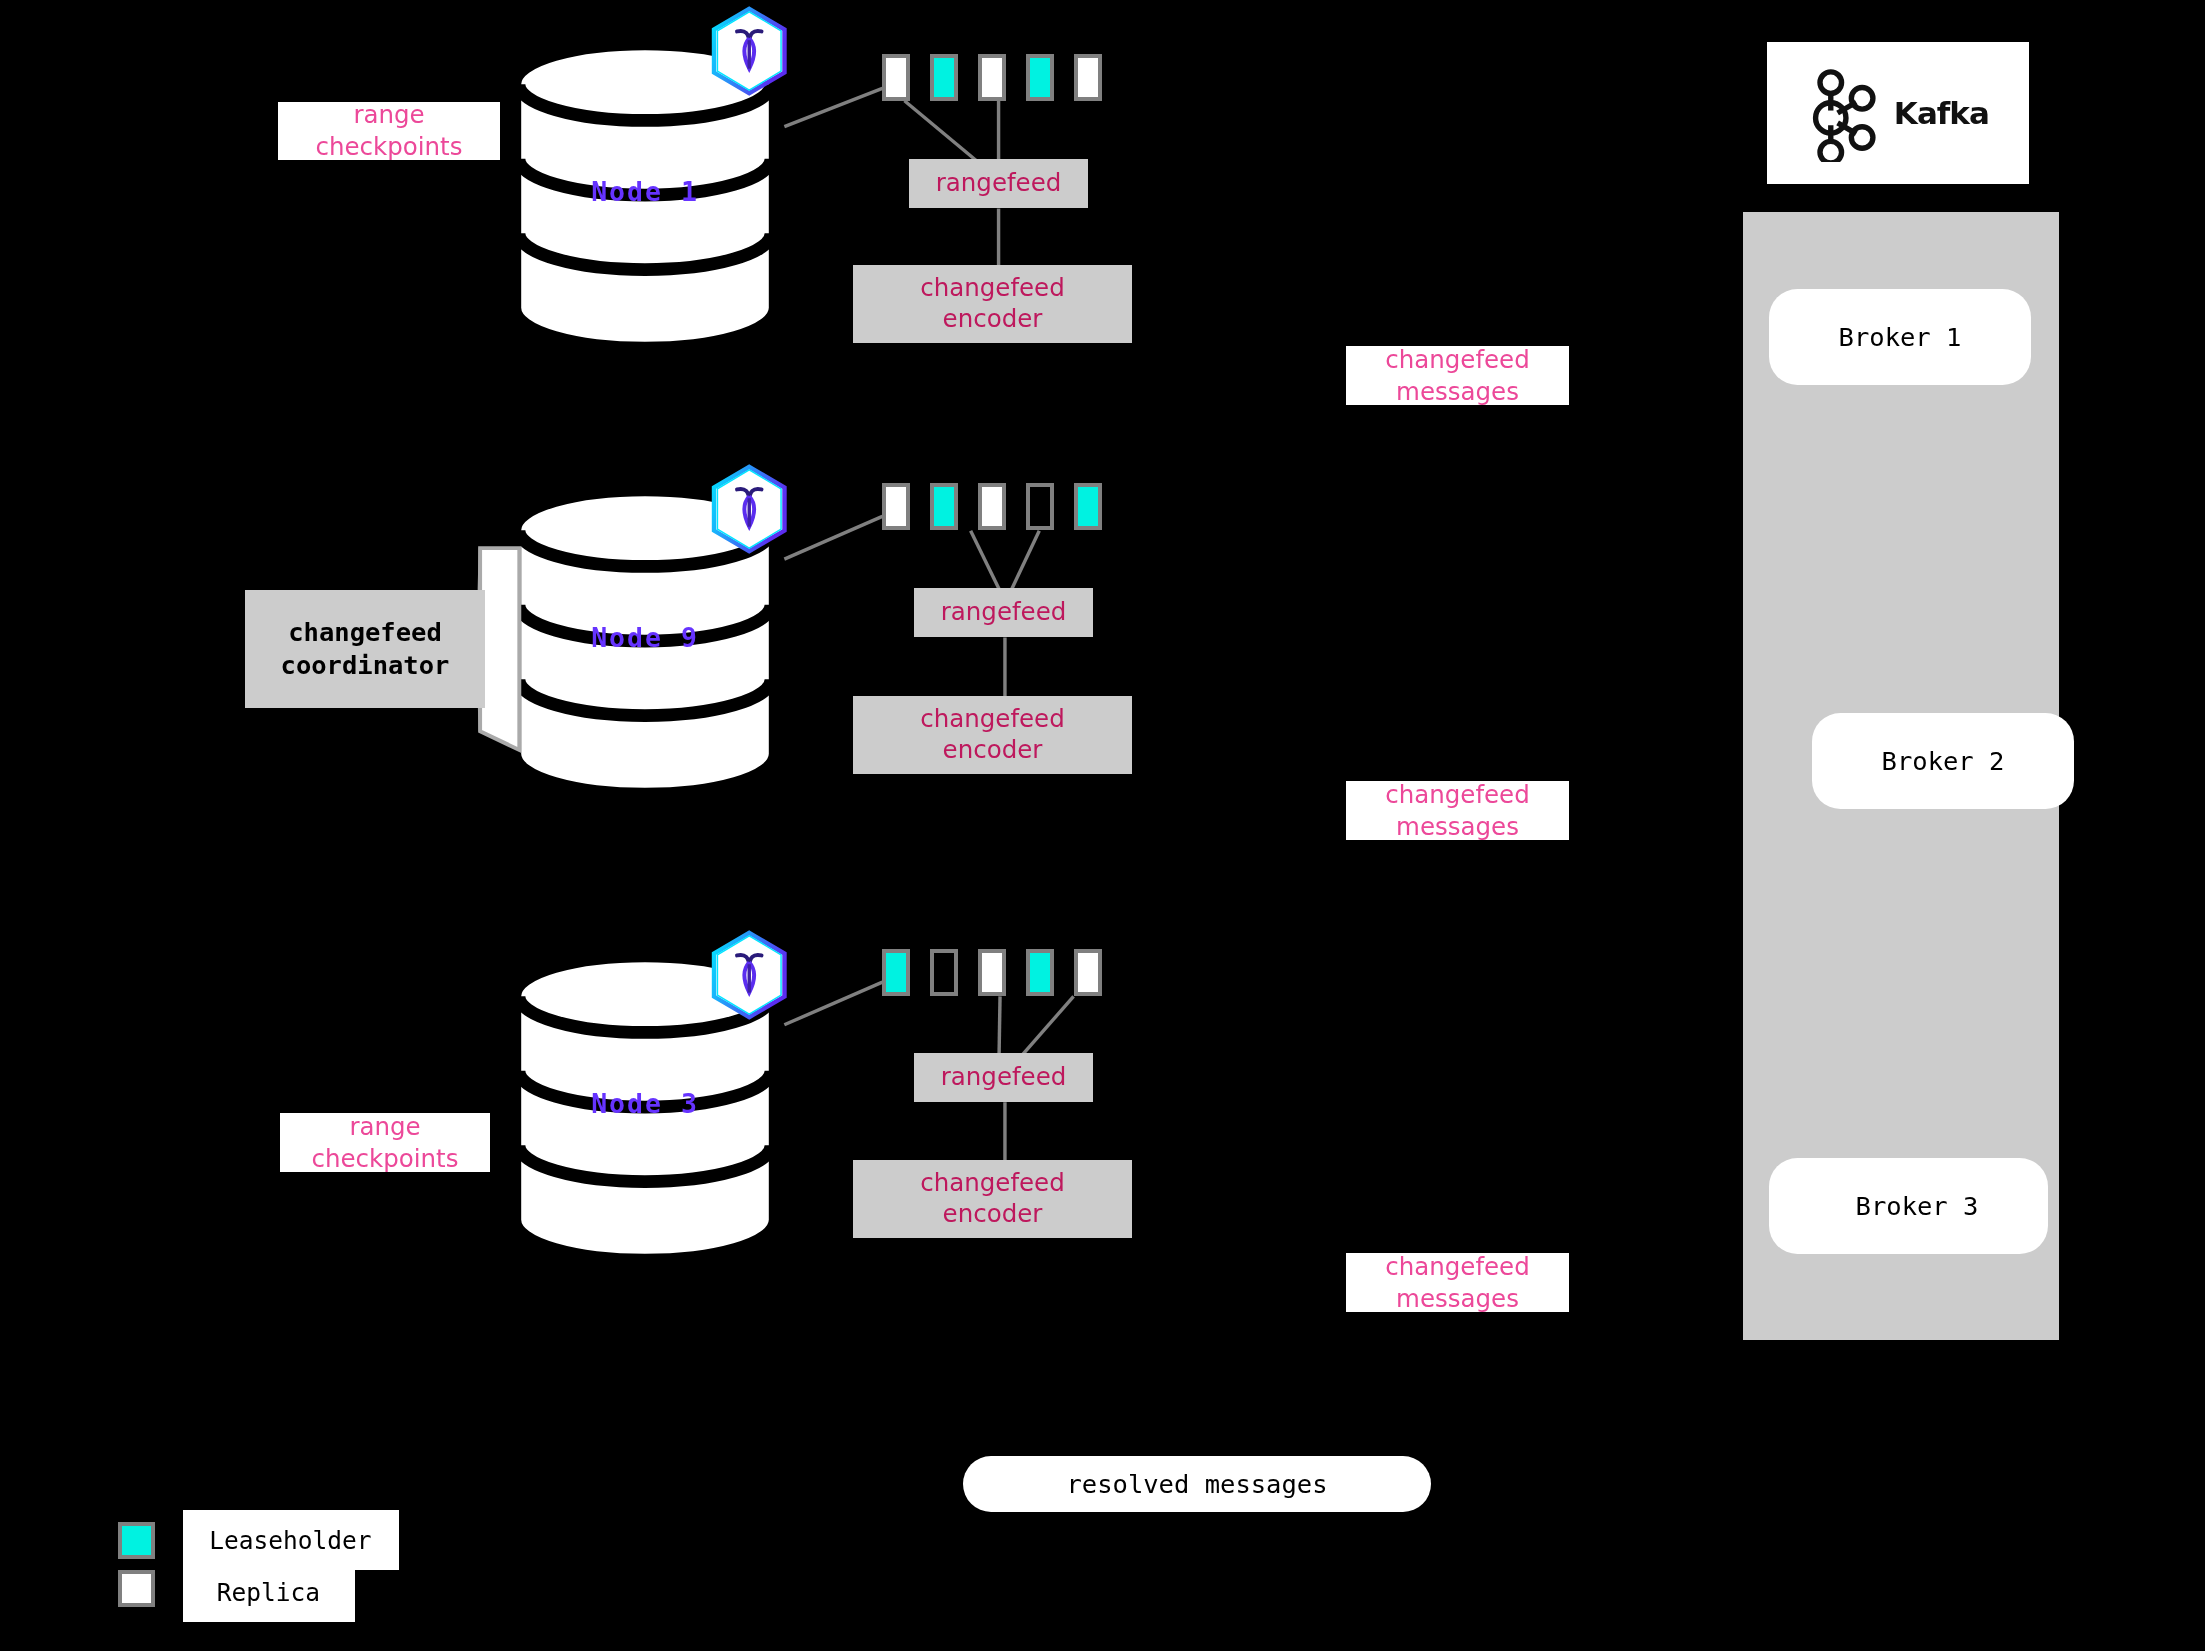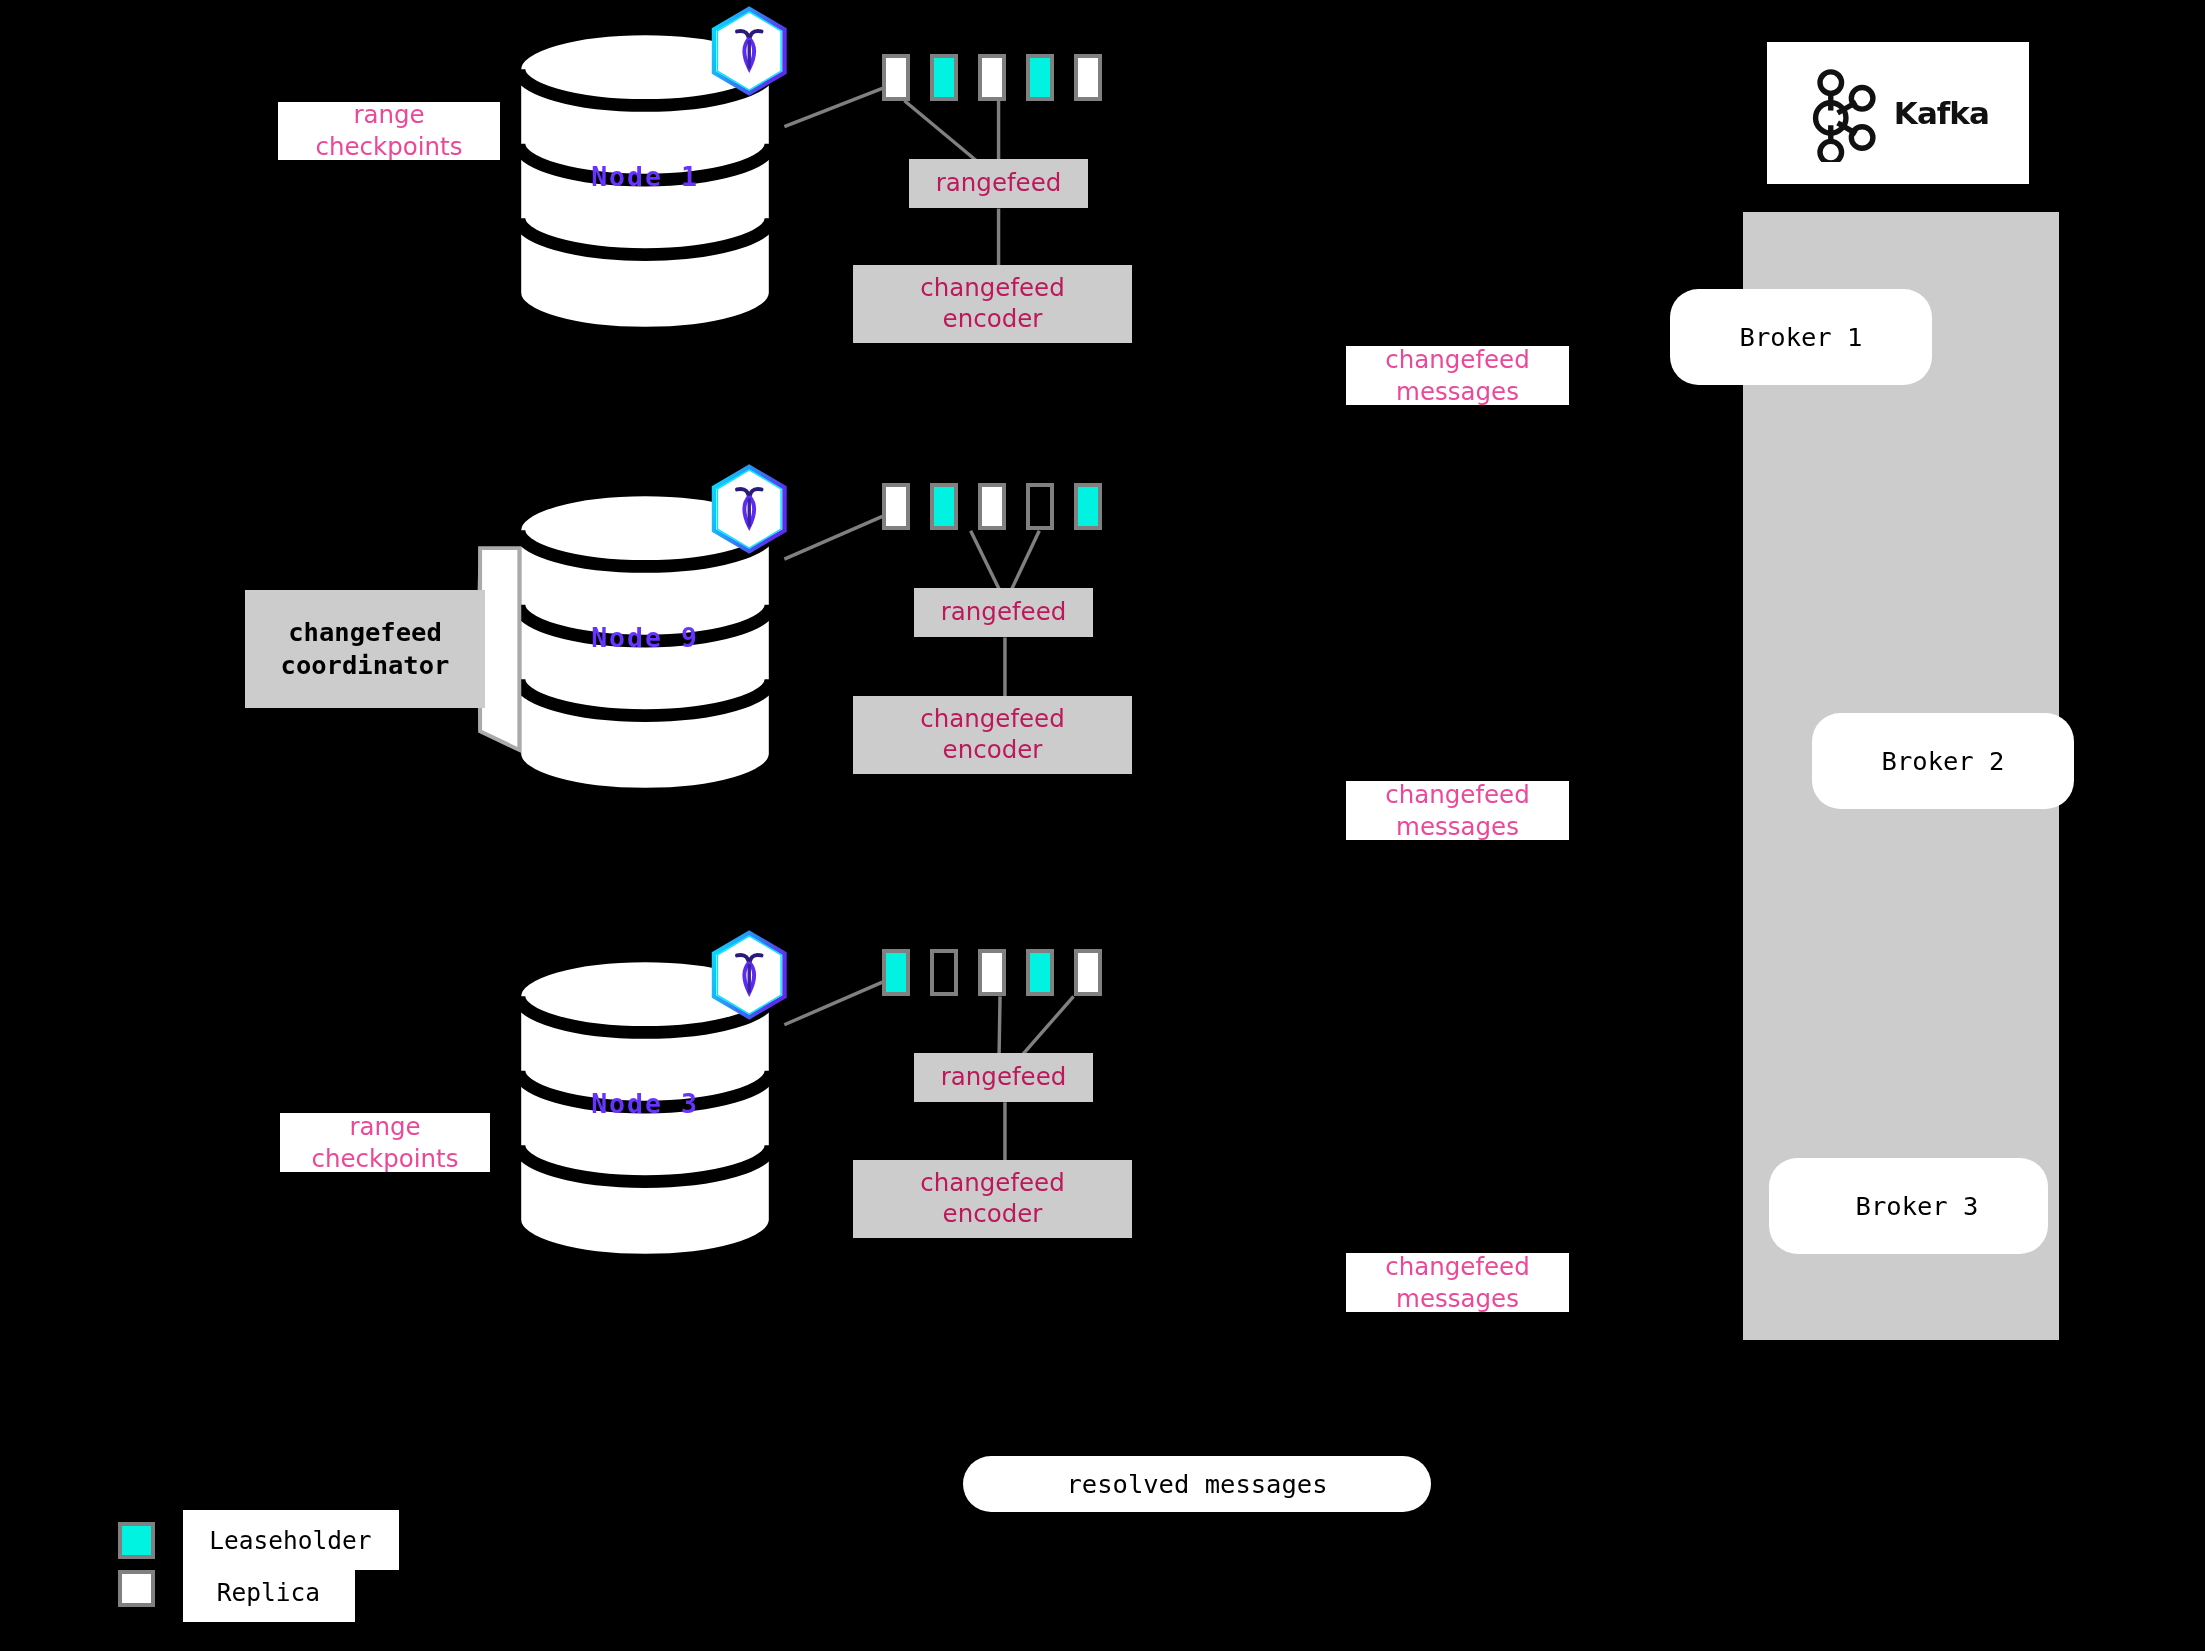--- a/index.html
+++ b/index.html
@@ -91,21 +91,21 @@
 
       <line x1="1600" y1="2090" x2="1800" y2="2003"></line>
       <line x1="2040" y1="2032" x2="2038" y2="2152"></line>
       <line x1="2190" y1="2032" x2="2085" y2="2152"></line>
       <line x1="2050" y1="2248" x2="2050" y2="2370"></line>
     </g>
 
     <polygon points="4200,688 4265,660 4265,716" fill="#000000"></polygon>
   </svg>
 
-  <div class="node" style="left:515px;top:29px;width:260px;height:304px;">
+  <div class="node" style="left:515px;top:44px;width:260px;height:304px;">
     <svg class="cyl" width="260" height="304" viewBox="0 0 530 620">
       <path d="M8,82 a257,74 0 0 1 514,0 L522,538 a257,74 0 0 1 -514,0 Z" fill="#ffffff" stroke="#000" stroke-width="9"></path>
       <ellipse cx="265" cy="82" rx="257" ry="74" fill="#ffffff" stroke="#000" stroke-width="9"></ellipse>
       <path d="M8,82 a257,74 0 0 0 514,0" fill="none" stroke="#000" stroke-width="26"></path>
       <path d="M8,234 a257,74 0 0 0 514,0" fill="none" stroke="#000" stroke-width="26"></path>
       <path d="M8,386 a257,74 0 0 0 514,0" fill="none" stroke="#000" stroke-width="26"></path>
     </svg>
     <div class="node-label" style="top:132px;">Node 1</div>
   </div>
   <div class="crdb" style="left:706px;top:4.9px;">
@@ -255,21 +255,21 @@
         <circle cx="48" cy="110" r="31"></circle>
         <circle cx="48" cy="180" r="22"></circle>
         <circle cx="112" cy="70" r="22"></circle>
         <circle cx="112" cy="150" r="22"></circle>
       </g>
     </svg>
     <span class="kafka-word">Kafka</span>
   </div>
 
   <div class="kafka-cluster" style="left:1743px;top:212px;width:316px;height:1128px;"></div>
-  <div class="broker" style="left:1670px;top:289px;width:262px;height:96px;">Broker 1</div>
+  <div class="broker" style="left:1769px;top:289px;width:262px;height:96px;">Broker 1</div>
   <div class="broker" style="left:1769px;top:713px;width:262px;height:96px;margin-left:43px;">Broker 2</div>
   <div class="broker" style="left:1769px;top:1158px;width:262px;height:96px;padding-left:17px;">Broker 3</div>
 
   <div class="pill" style="left:963px;top:1456px;width:468px;height:56px;">resolved messages</div>
 
   <div class="legend" style="left:118px;top:1510px;width:304px;height:93px;">
     <div class="lg-row" style="left:0px;top:0px;">
       <div class="lg-sw" style="background:#00f2e1;"></div>
       <div class="lg-txt" style="width:216px;height:60px;margin-left:27.5px;margin-top:0px;">Leaseholder</div>
     </div>

